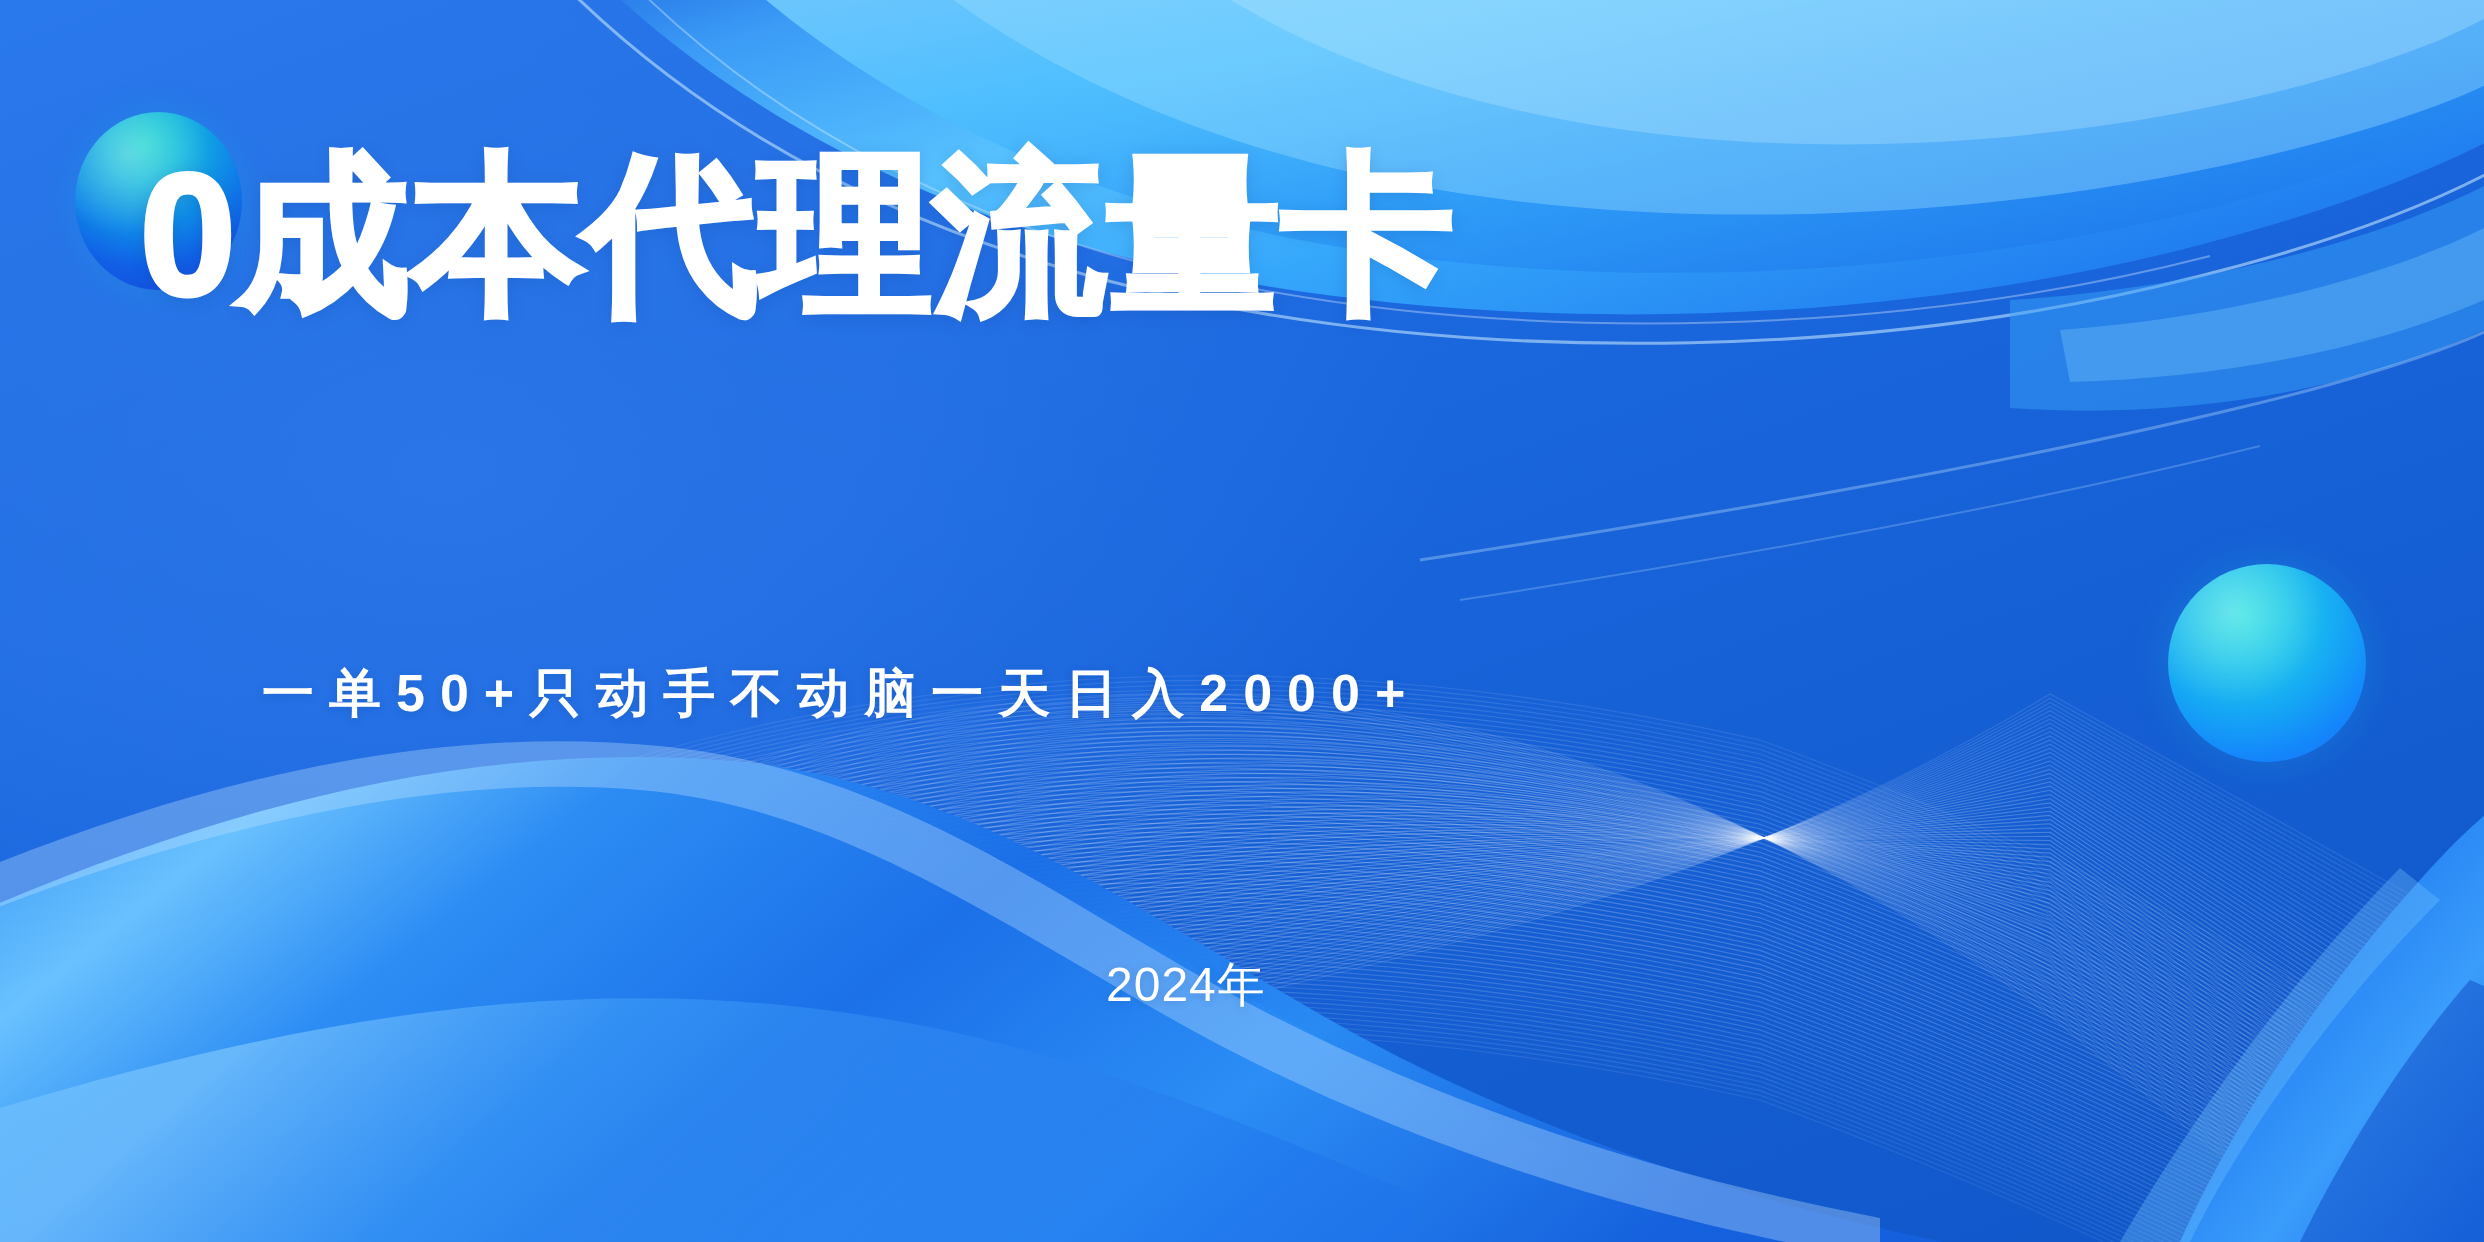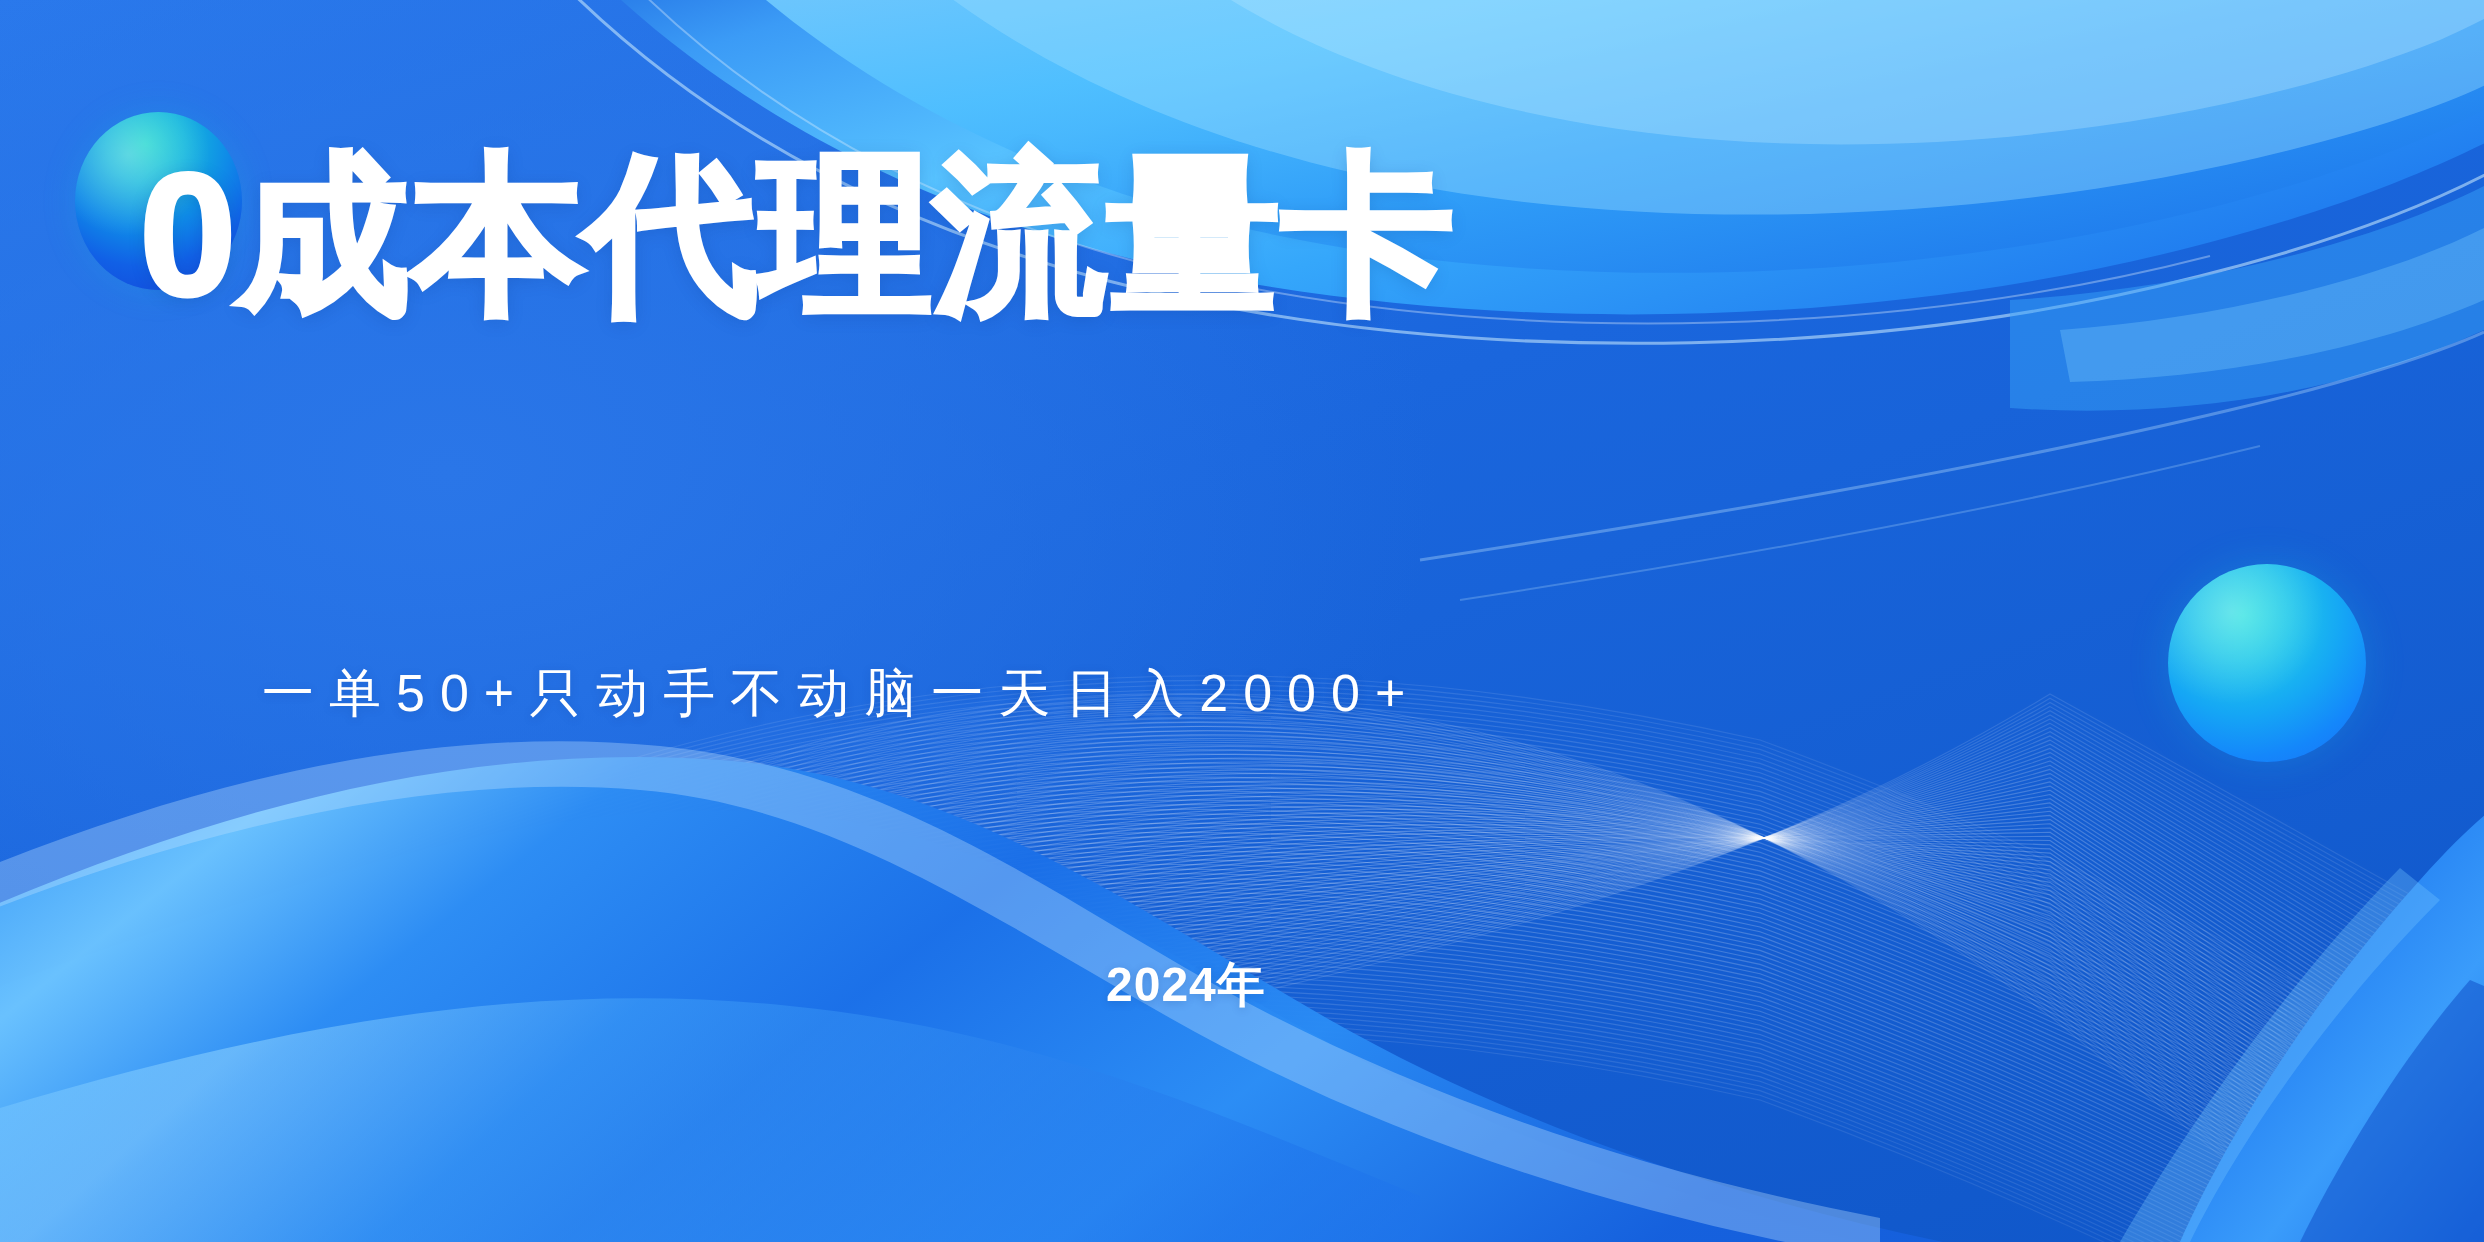--- a/index.html
+++ b/index.html
@@ -43,29 +43,29 @@
     color:#ffffff; font-weight:900;
     font-size:172px; line-height:172px;
     letter-spacing:2px; white-space:nowrap;
     font-family:"Liberation Sans","DejaVu Sans",sans-serif;
     text-shadow:0 3px 18px rgba(10,50,130,.22);
     -webkit-text-stroke:5px #ffffff;
   }
 
   #subtitle{
     position:absolute; left:262px; top:662px;
-    color:#ffffff; font-weight:400;
+    color:#ffffff; font-weight:700;
     font-size:52px; line-height:62px;
     letter-spacing:15px; white-space:nowrap;
     text-shadow:0 2px 10px rgba(10,50,130,.18);
   }
 
   #year-label{
     position:absolute; left:1106px; top:958px;
-    color:#ffffff; font-weight:700;
+    color:#ffffff; font-weight:400;
     font-size:48px; line-height:54px; letter-spacing:1px;
     text-shadow:0 2px 9px rgba(10,50,130,.2);
   }
   #project-label{
     position:absolute; left:1058px; top:1032px;
     color:#ffffff; font-weight:400;
     font-size:64px; line-height:72px; letter-spacing:4px;
     text-shadow:0 2px 9px rgba(10,50,130,.2);
   }
 </style>

